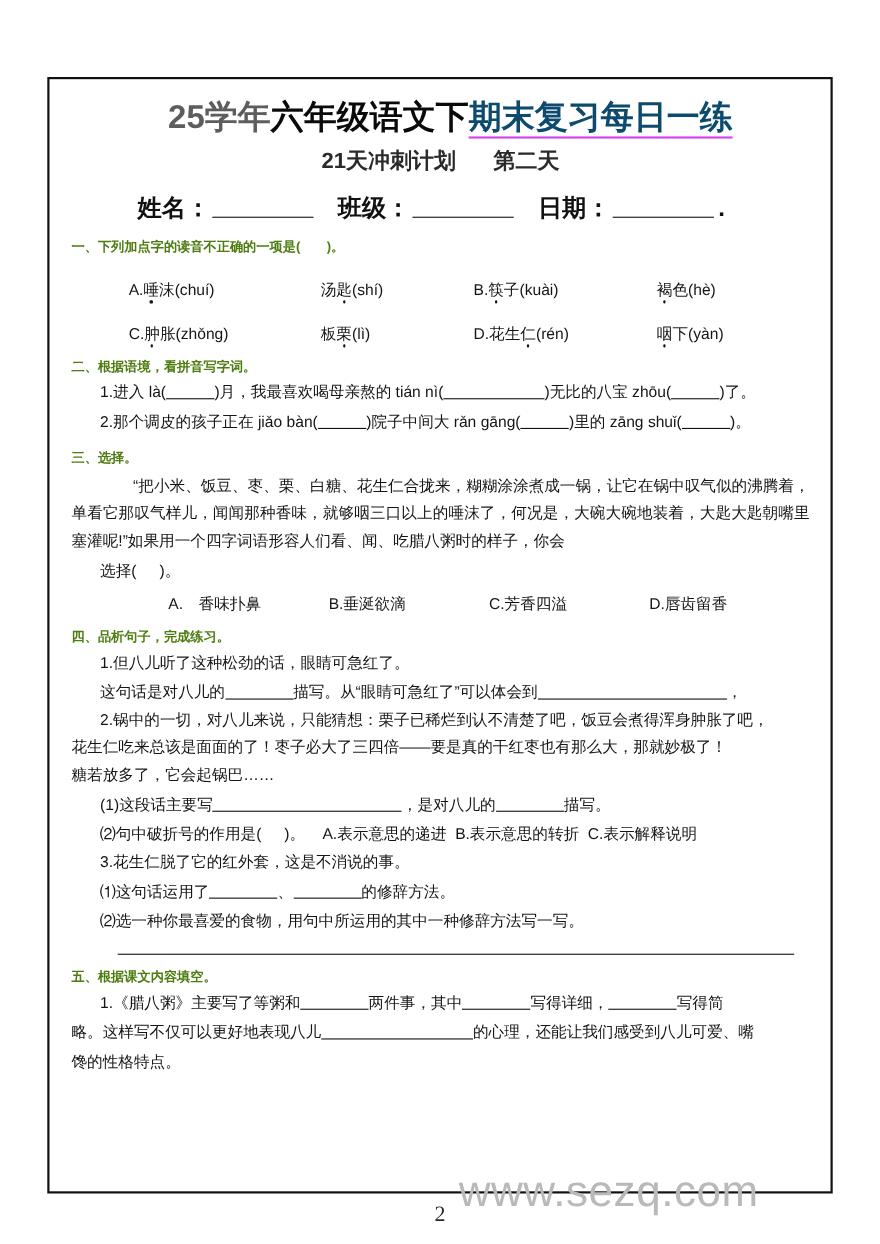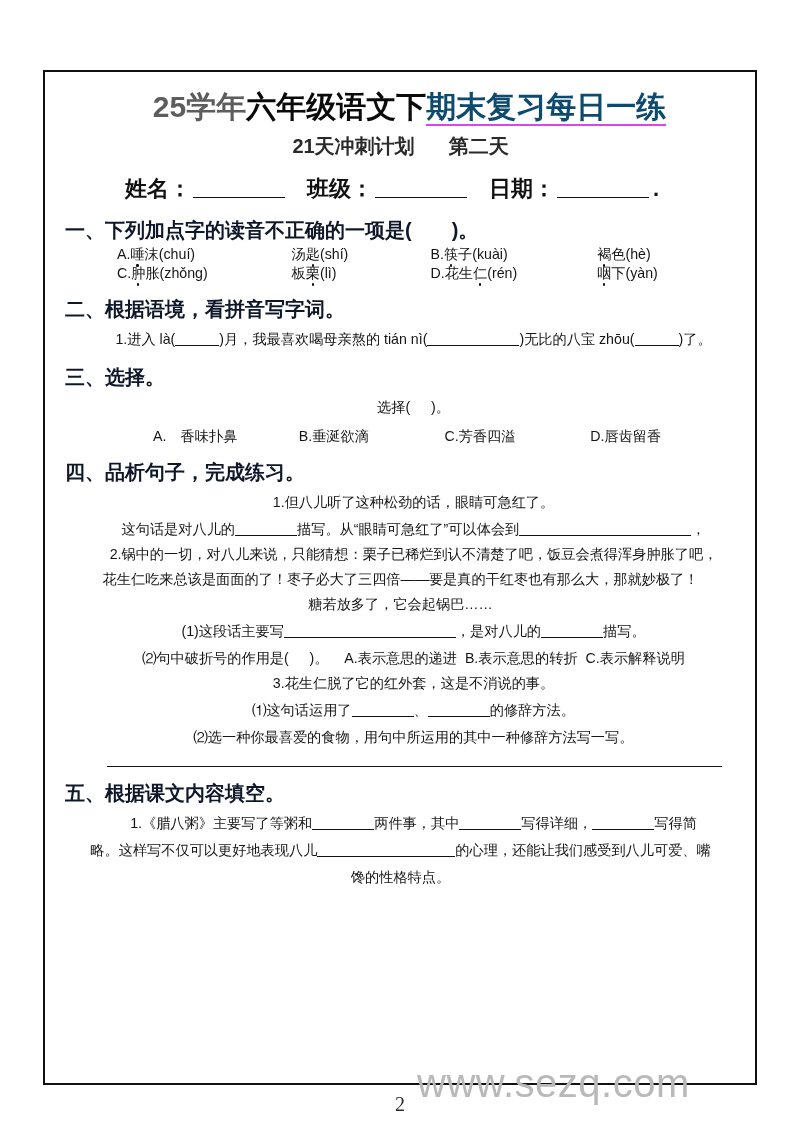--- a/index.html
+++ b/index.html
@@ -75,32 +75,31 @@
     border-bottom: 1.6px solid #111;
     width: 92px;
     margin: 0 4px 0 2px;
     height: 15px;
     vertical-align: -2px;
   }
   .idline .sp { display: inline-block; width: 18px; }
 
   
   .sec-head {
-    font-size: 20px;
+    font-size: 12px;
     font-weight: bold;
-    color: #0f172a;
+    color: #4d7c0f;
     margin-top: 11px;
     line-height: 1.5;
   }
   .ln {
     font-size: 14.2px;
     color: #151515;
     line-height: 1.62;
     margin-top: 4px;
-    text-align: center;
   }
   .ln.indent { padding-left: 26px; }
   .ln.tight { margin-top: 2px; }
 
   .passage {
     font-size: 14.2px;
     color: #151515;
     line-height: 1.78;
     margin-top: 5px;
     text-align: justify;
@@ -137,21 +136,21 @@
     margin-left: -1.1px;
     border-radius: 50%;
     background: #111;
   }
 
   
   .optrow {
     display: flex;
     font-size: 14.2px;
     color: #151515;
-    margin-top: 0;
+    margin-top: 21px;
     padding-left: 52px;
     align-items: flex-end;
   }
   .optrow > span { white-space: nowrap; }
   .oc1 { width: 176px; }
   .oc2 { width: 140px; }
   .oc3 { width: 168px; }
   .oc4 { width: 140px; }
 
   .choicerow {
@@ -227,23 +226,29 @@
     <span class="oc3"><span>D.</span><span>花生</span><span class="dot">仁</span><span>(rén)</span></span>
     <span class="oc4"><span class="dot">咽</span><span>下(yàn)</span></span>
   </div>
 
   <div class="sec-head">二、根据语境，看拼音写字词。</div>
 
   <div class="ln indent">
     <span>1.进入 là(</span><span class="b b-xs"></span><span>)月，我最喜欢喝母亲熬的 tián nì(</span><span class="b b-m"></span><span>)无比的八宝 zhōu(</span><span class="b b-xs"></span><span>)了。</span>
   </div>
 
+  <div class="ln indent">
+    <span>2.那个调皮的孩子正在 jiǎo bàn(</span><span class="b b-xs"></span><span>)院子中间大 rǎn gāng(</span><span class="b b-xs"></span><span>)里的 zāng shuǐ(</span><span class="b b-xs"></span><span>)。</span>
+  </div>
 
   <div class="sec-head">三、选择。</div>
 
+  <div class="passage">
+    <span class="first">“把小米、饭豆、枣、栗、白糖、花生仁合拢来，糊糊涂涂煮成一锅，让它在锅中叹气似的沸腾着，单看它那叹气样儿，闻闻那种香味，就够咽三口以上的唾沫了，何况是，大碗大碗地装着，大匙大匙朝嘴里塞灌呢!”如果用一个四字词语形容人们看、闻、吃腊八粥时的样子，你会</span>
+  </div>
 
   <div class="ln indent">
     <span>选择(</span><span class="paren">&nbsp;&nbsp;&nbsp;</span><span>)。</span>
   </div>
 
   <div class="choicerow">
     <span class="cc">A.　香味扑鼻</span>
     <span class="cc">B.垂涎欲滴</span>
     <span class="cc">C.芳香四溢</span>
     <span class="cc">D.唇齿留香</span>

